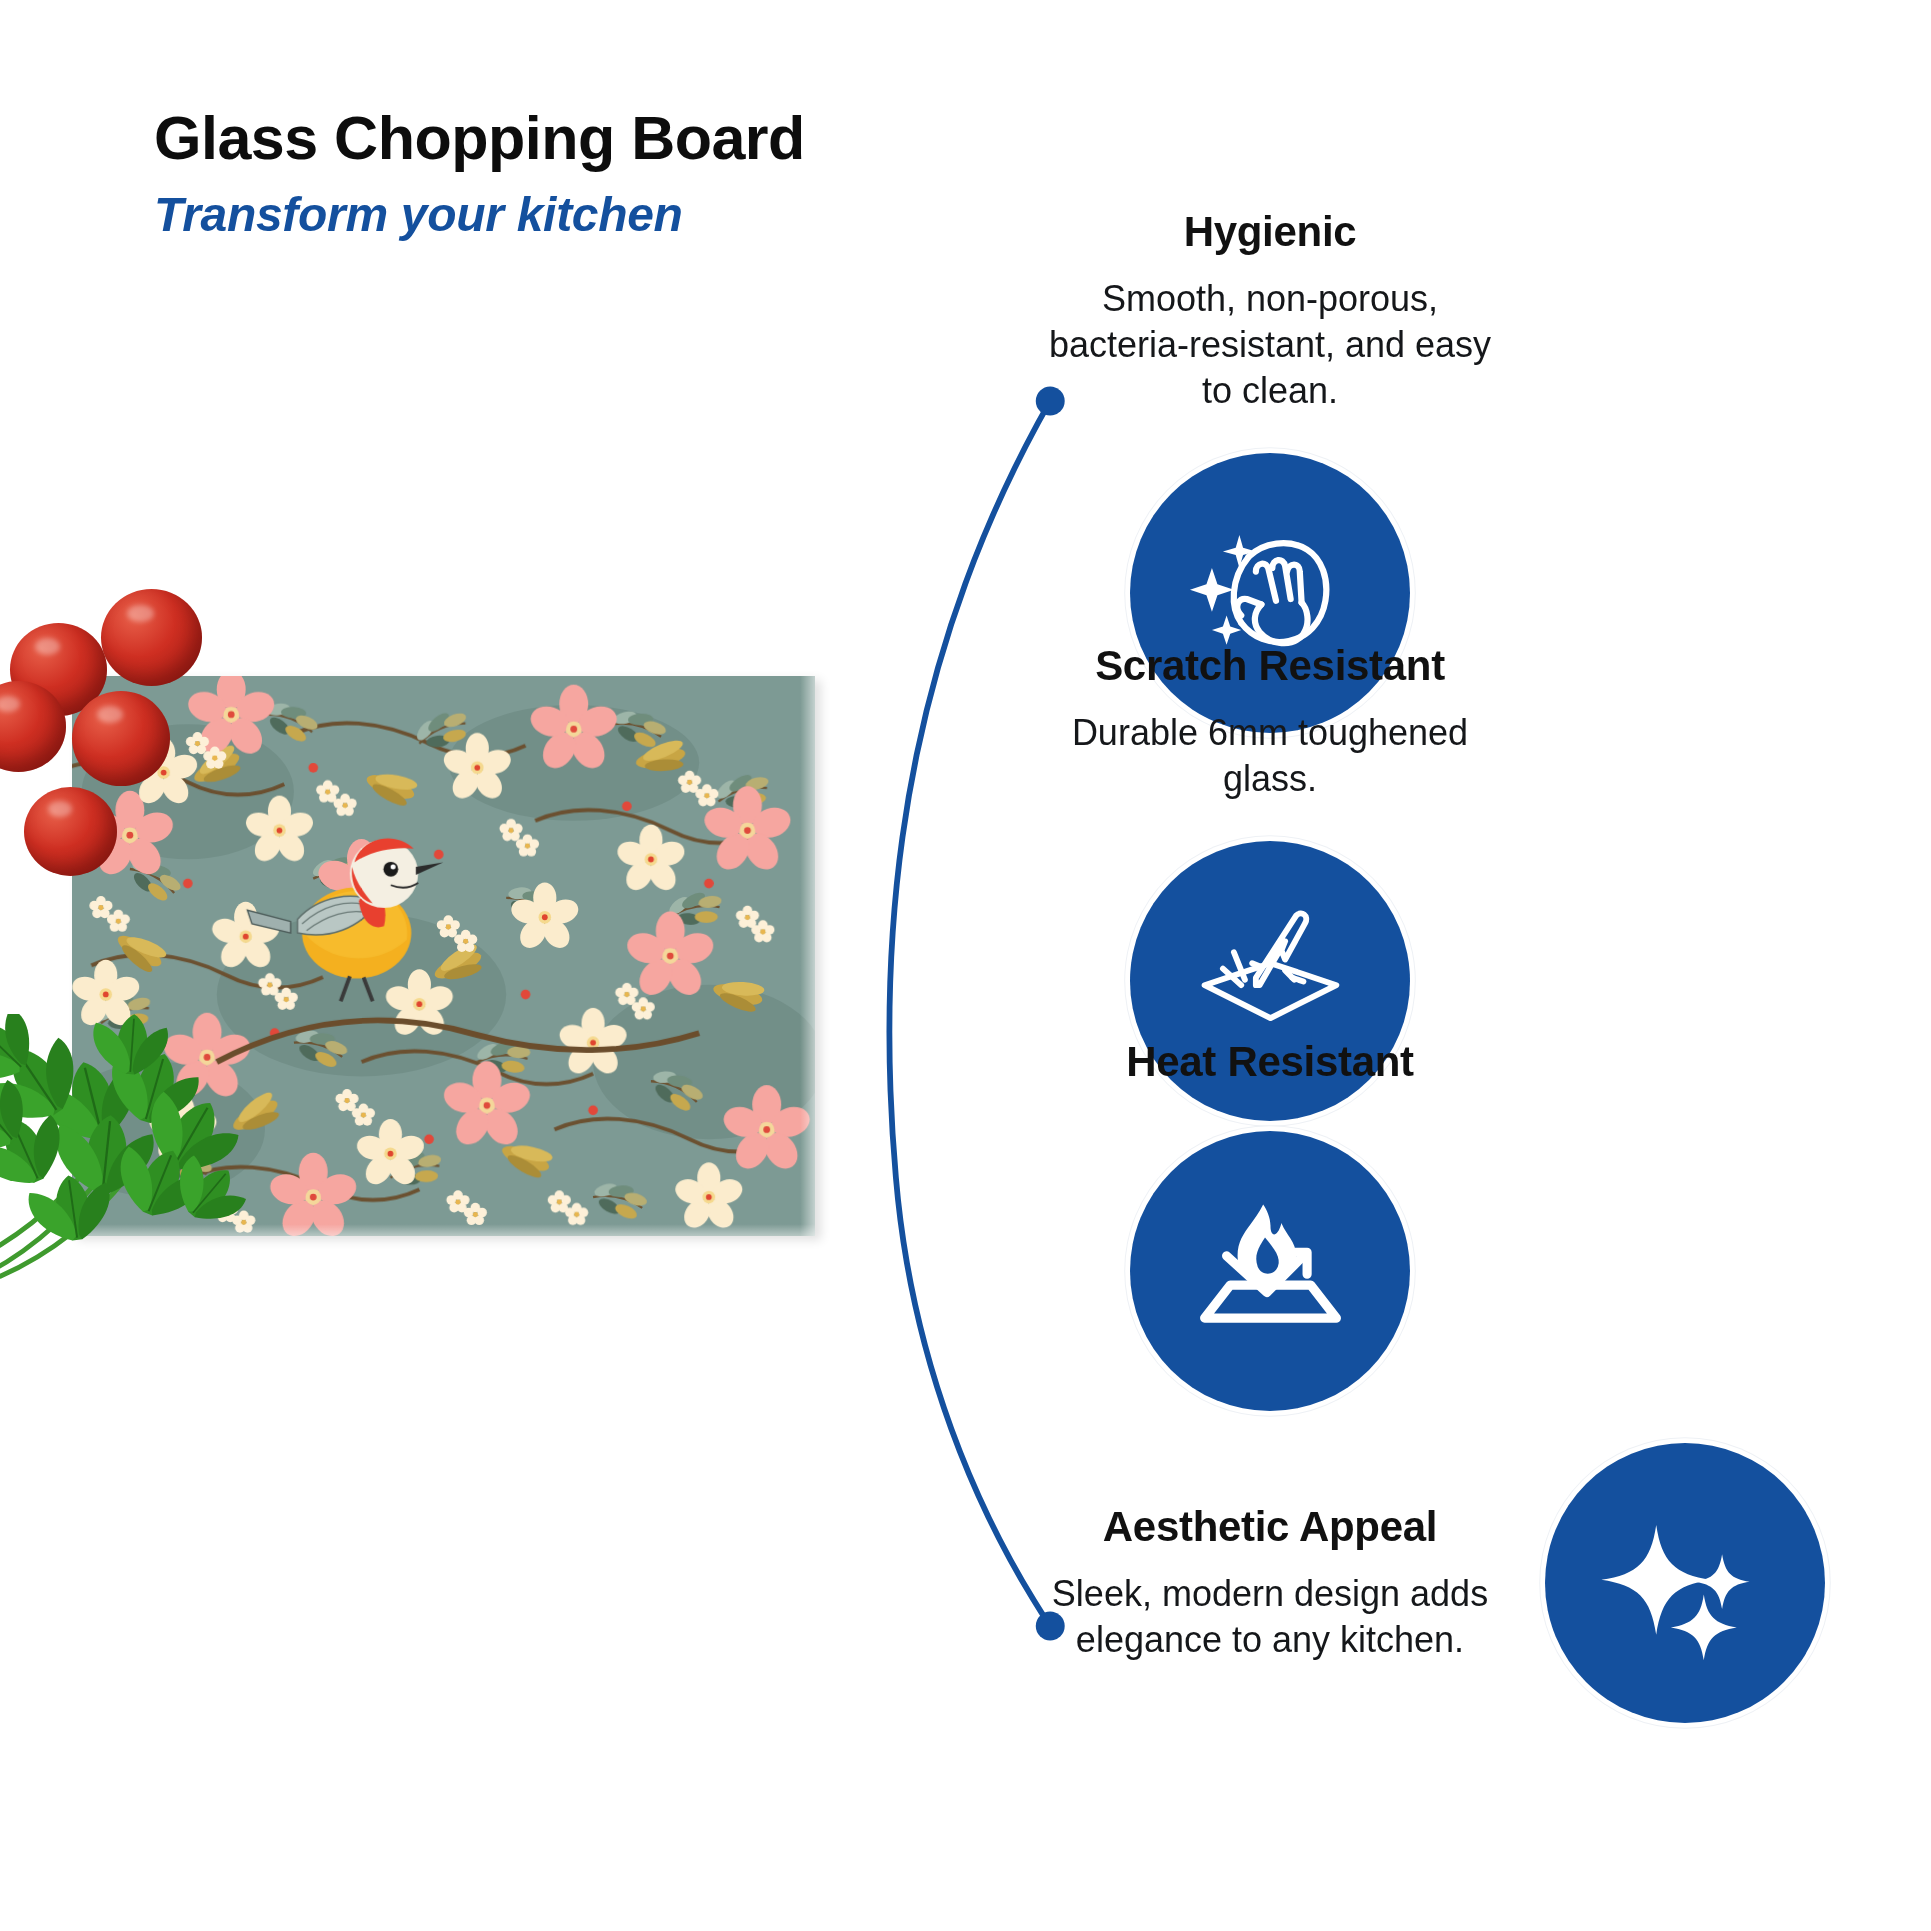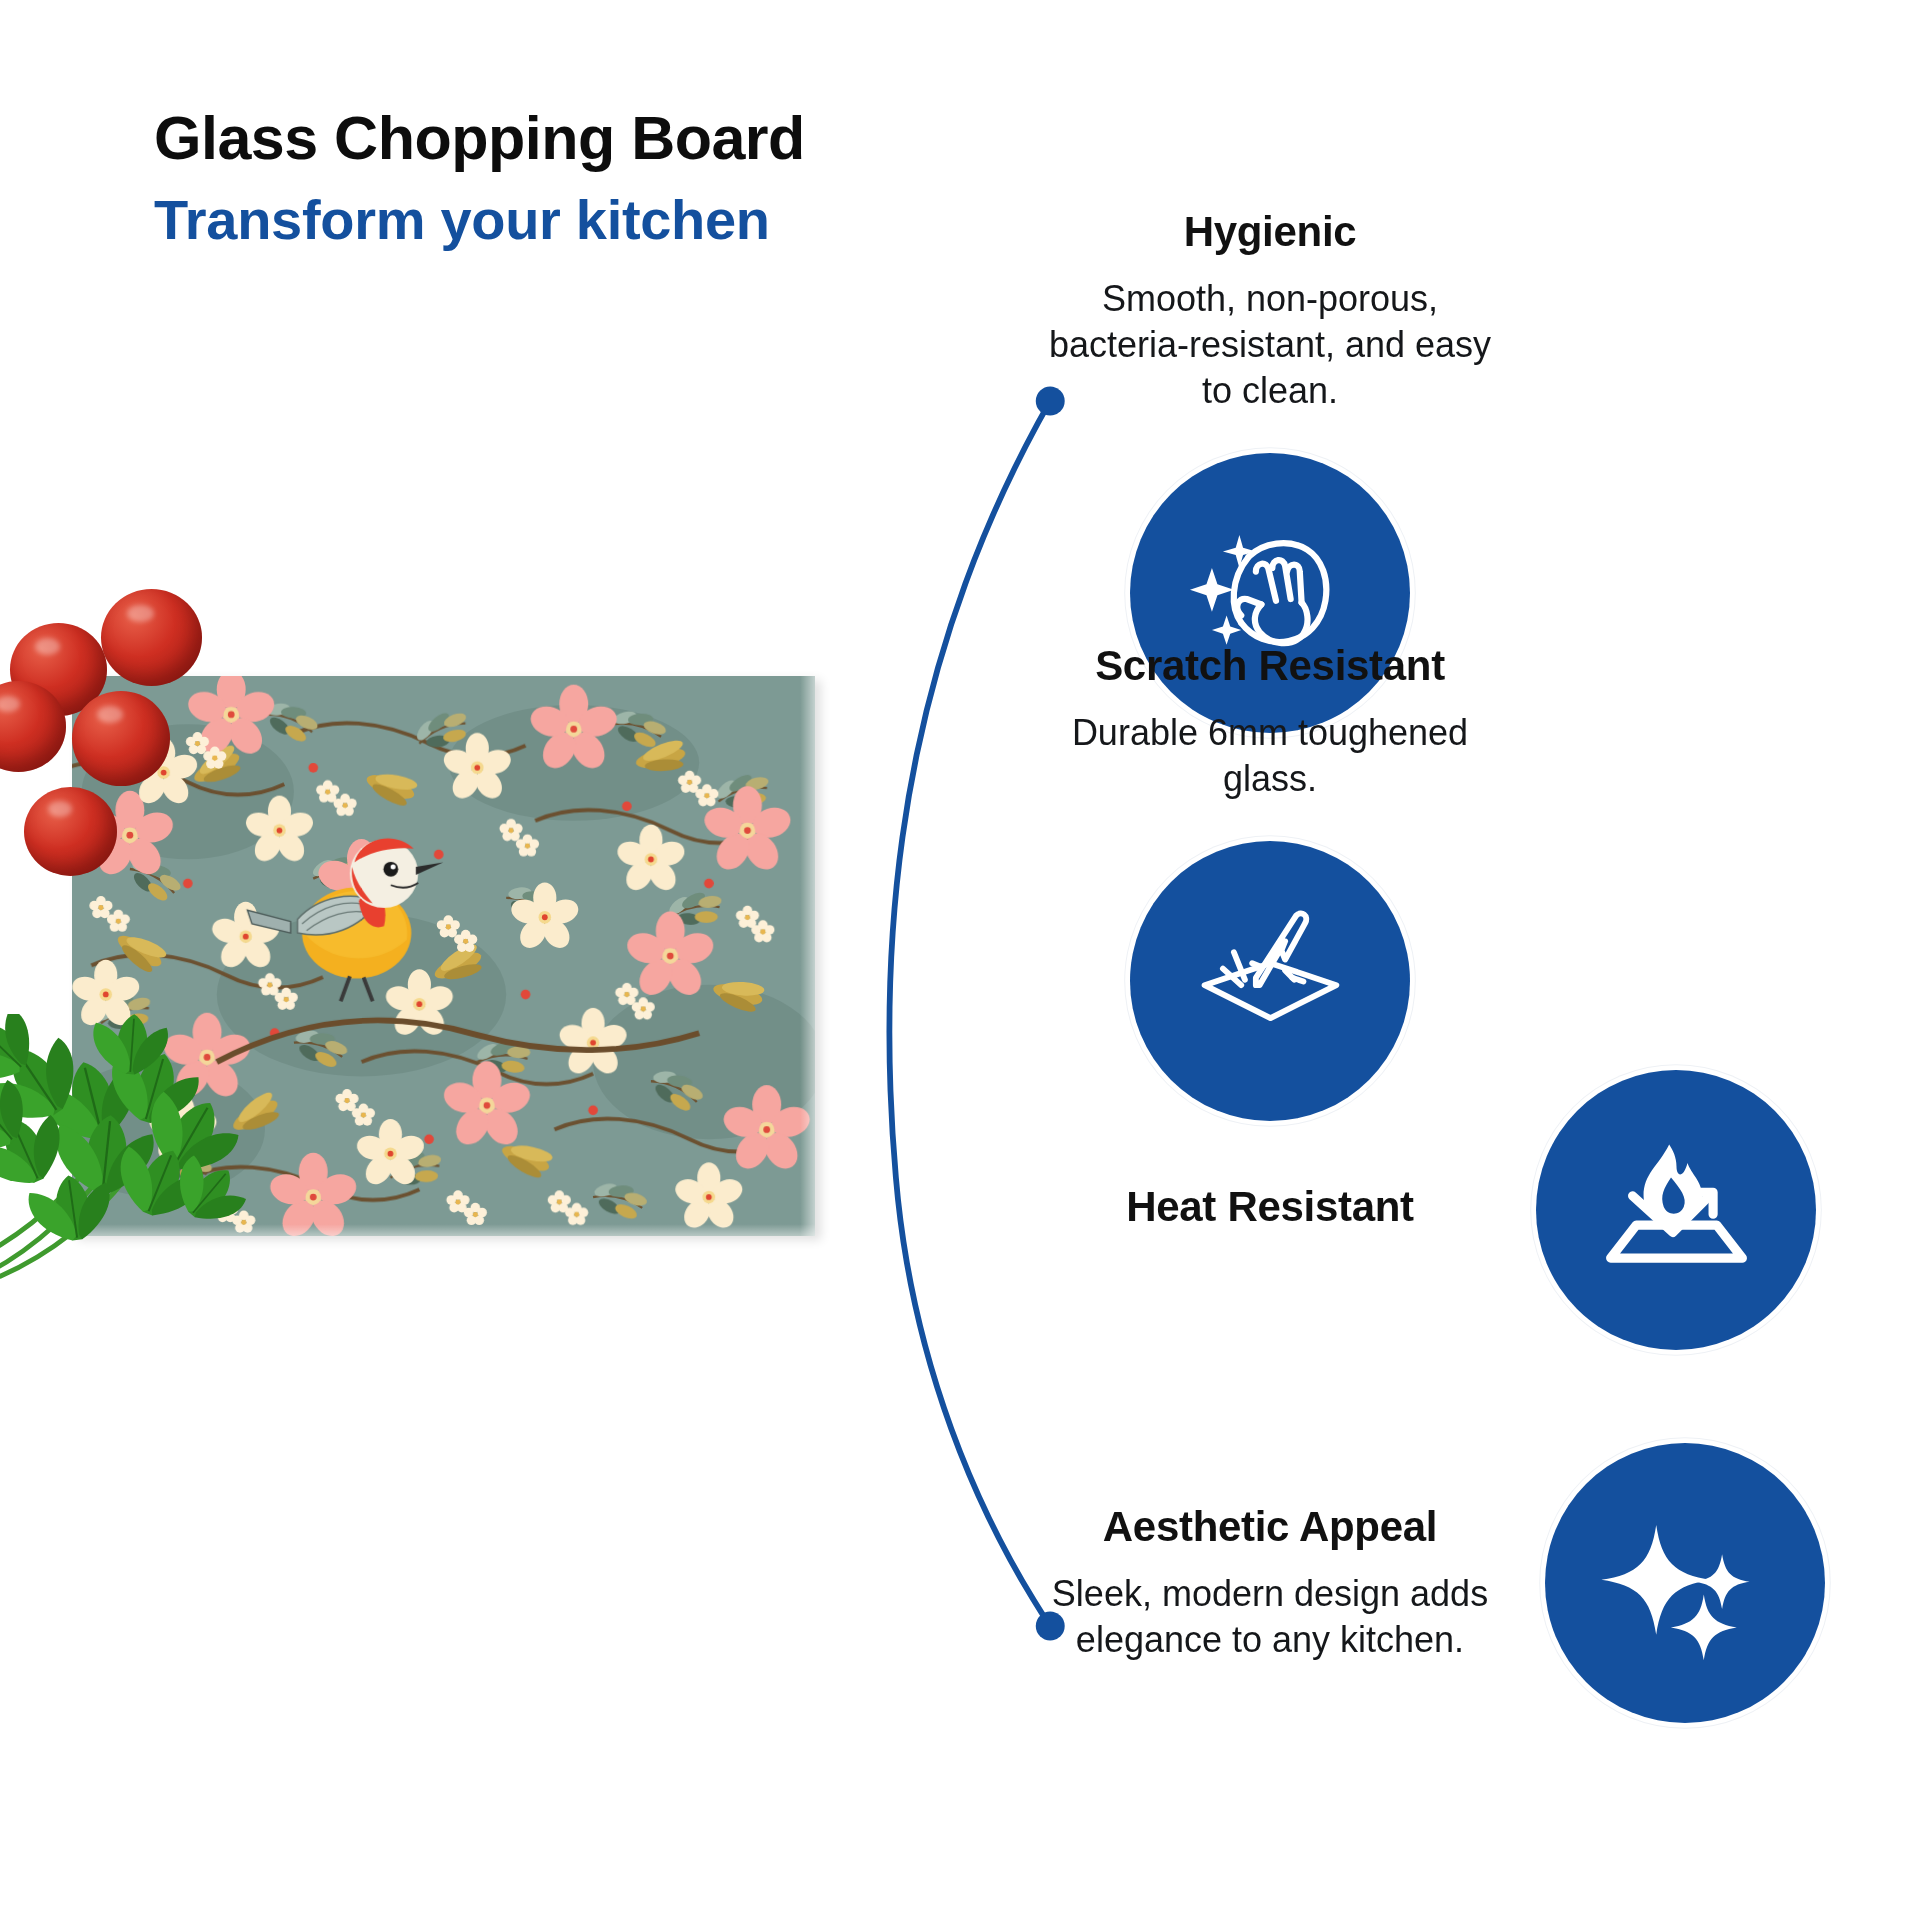--- a/index.html
+++ b/index.html
@@ -9,22 +9,22 @@
     position:relative; overflow:hidden;
   }
 
   
   .header { position:absolute; left:154px; top:106px; width:1062px; }
   .title {
     font-size:61px; font-weight:bold; color:#0d0d0d;
     letter-spacing:-0.5px; line-height:1.05; white-space:nowrap;
   }
   .subtitle {
-    font-size:56px; font-weight:bold; color:#14509e;
-    letter-spacing:-0.3px; margin-top:17.4px; white-space:nowrap;
+    font-size:48px; font-weight:bold; color:#14509e;
+    letter-spacing:-0.3px; margin-top:17.4px; white-space:nowrap;font-style:italic;
   }
 
   
   .product-stage {
     position:absolute; left:0px; top:599px;
     width:869px; height:714px;
   }
   .board {
     position:absolute; left:72px; top:77px;
     width:743px; height:560px;
@@ -75,21 +75,21 @@
   .icon-circle {
     width:280px; height:280px; border-radius:50%;
     background:#14509e; flex:0 0 auto;
     display:flex; align-items:center; justify-content:center;
     box-shadow:0 0 0 4.8px #ffffff, 0 0 0 5.8px #eef1f5;
   }
   .icon-circle svg { width:183px; height:183px; display:block; }
 
   #f0 { left:1043px; top:208px;flex-direction:column;  }
   #f1 { left:1043px; top:642px;flex-direction:column;  }
-  #f2 { left:1043px; top:1070px; }
+  #f2 { left:1043px; top:1038px;flex-direction:column; }
   #f3 { left:1043px; top:1443px;gap:48px; }
 </style>
 </head>
 <body>
 
 <div class="header">
   <div class="title">Glass Chopping Board</div>
   <div class="subtitle">Transform your kitchen</div>
 </div>
 

